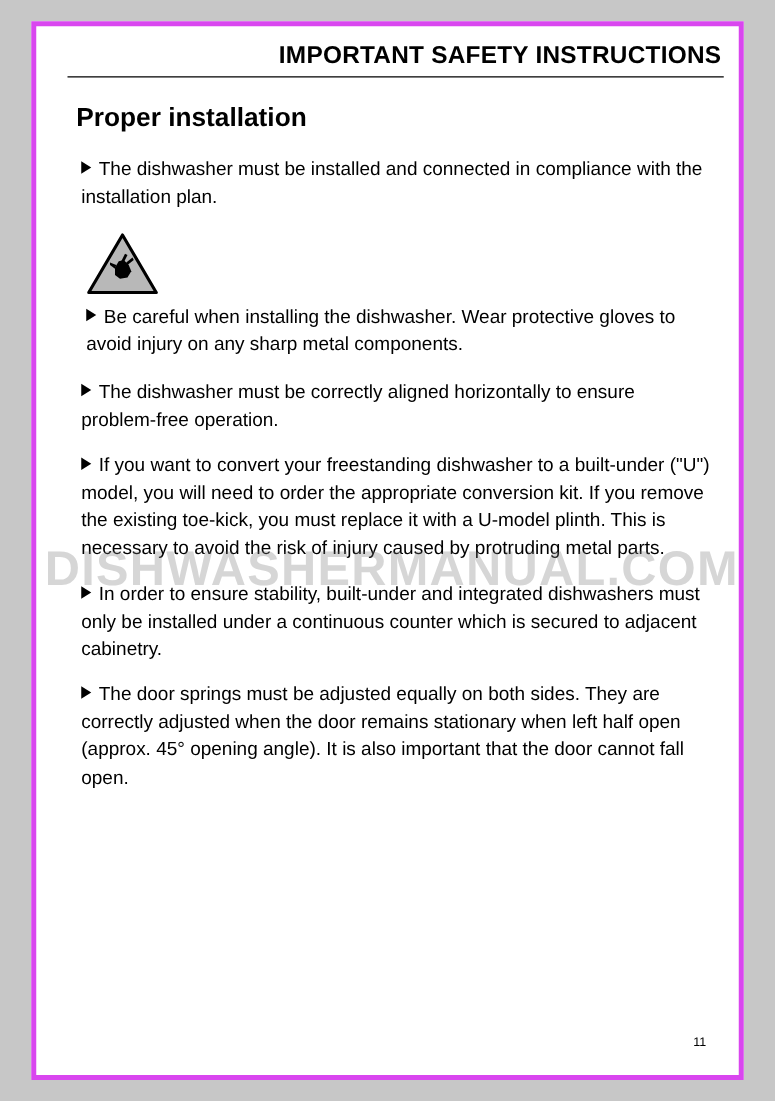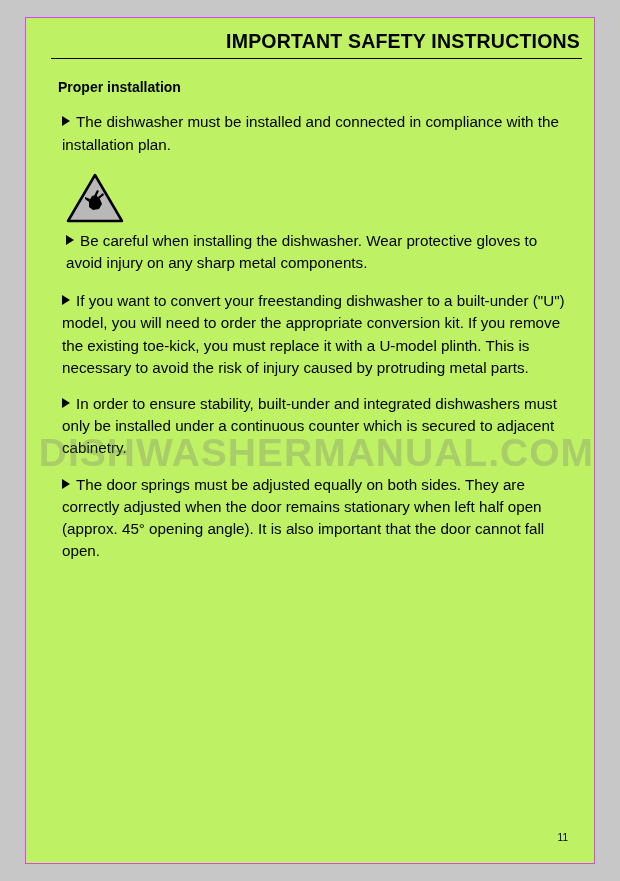--- a/index.html
+++ b/index.html
@@ -12,22 +12,22 @@
     background: #c7c7c7;
     font-family: "Liberation Sans", sans-serif;
     overflow: hidden;
   }
   .page {
     position: absolute;
     left: 25px;
     top: 17px;
     width: 570px;
     height: 847px;
-    background: #bef264;
-    border: 1px solid #d946ef;
+    background: #ffffff;
+    border: 4px solid #d946ef;
     box-sizing: border-box;
     overflow: hidden;
   }
   .page-inner {
     position: absolute;
     left: 10px;
     top: 12px;
     right: 12px;
     bottom: 10px;
   }
@@ -45,21 +45,21 @@
     margin: 0 0 18px 15px;
   }
   .content {
     margin-left: 22px;
     margin-right: 8px;
     font-size: 15.2px;
     line-height: 1.46;
     color: #000;
   }
   h2.section-heading {
-    font-size: 14px;
+    font-size: 21px;
     font-weight: bold;
     margin: 0 0 14px 0;
   }
   .para {
     margin: 0 0 14px 4px;
     text-align: left;
   }
   .para.tight {
     margin-bottom: 0;
   }
@@ -140,20 +140,23 @@
               <path d="M 3 -8 L 8 -12 L 9 -10 L 4 -6 Z" fill="#000000"></path>
               <path d="M -5 -6 L -10 -8 L -10 -6 L -6 -3 Z" fill="#000000"></path>
             </g>
           </svg>
         </div>
         <div class="warn-text">
           <span class="bullet"></span><span>Be careful when installing the dishwasher. Wear protective gloves to avoid injury on any sharp metal components.</span>
         </div>
       </div>
 
+      <p class="para">
+        <span class="bullet"></span><span>The dishwasher must be correctly aligned horizontally to ensure problem-free operation.</span>
+      </p>
 
       <p class="para">
         <span class="bullet"></span><span>If you want to convert your freestanding dishwasher to a built-under ("U") model, you will need to order the appropriate conversion kit. If you remove the existing toe-kick, you must replace it with a U-model plinth. This is necessary to avoid the risk of injury caused by protruding metal parts.</span>
       </p>
 
       <p class="para">
         <span class="bullet"></span><span>In order to ensure stability, built-under and integrated dishwashers must only be installed under a continuous counter which is secured to adjacent cabinetry.</span>
       </p>
 
       <p class="para tight">

